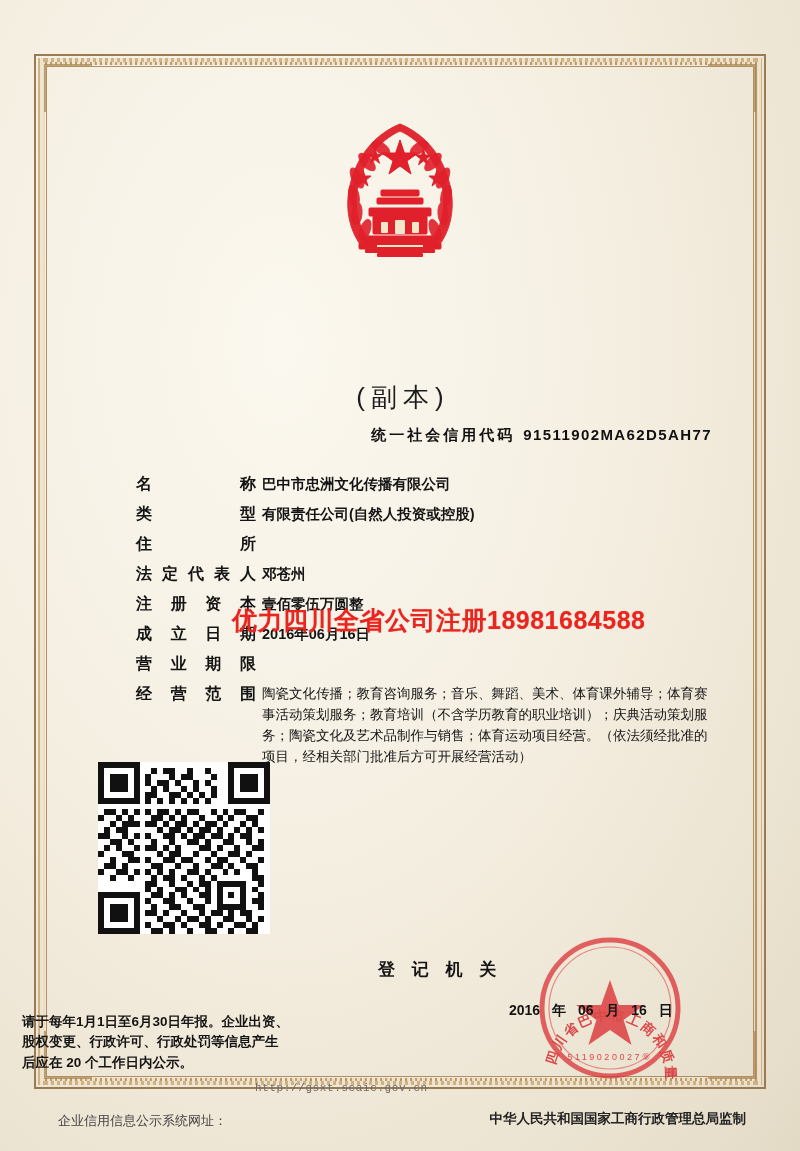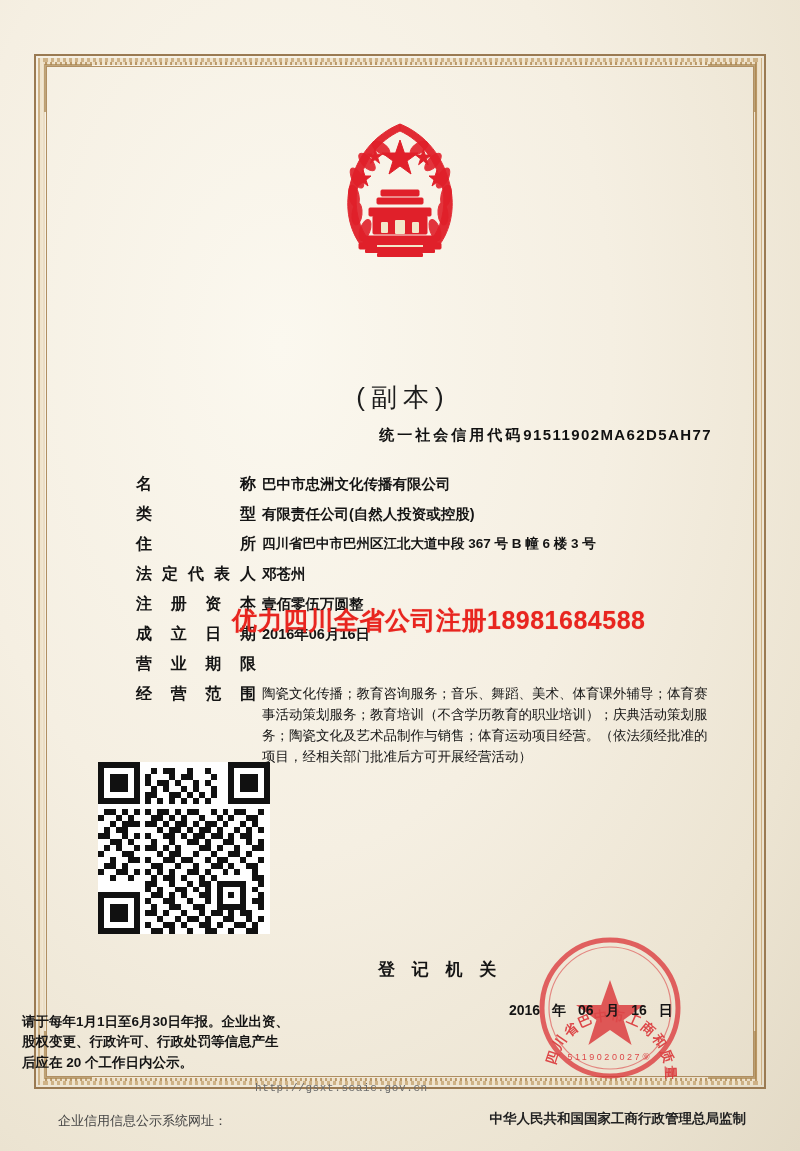--- a/index.html
+++ b/index.html
@@ -79,21 +79,21 @@
   #subtitle{
     position:absolute;left:0;right:0;top:380px;text-align:center;
     font-size:26px;letter-spacing:6px;color:#1d1d1d;
     text-indent:6px;
   }
   #credit-code{
     position:absolute;right:88px;top:426px;
     font-size:15px;font-weight:bold;letter-spacing:1.4px;color:#111;
     white-space:nowrap;
   }
-  #credit-code .lab{letter-spacing:3px;margin-right:0;}
+  #credit-code .lab{letter-spacing:3px;margin-right:8px;}
 
   
   #fields{
     position:absolute;left:136px;top:474px;width:584px;
   }
   .row{display:flex;align-items:flex-start;margin-bottom:9px;}
   .label{
     width:120px;flex:0 0 120px;
     font-size:16px;font-weight:bold;color:#141414;
     display:flex;justify-content:space-between;
@@ -244,21 +244,20 @@
         <span>型</span>
       </div>
       <div class="value">有限责任公司(自然人投资或控股)</div>
     </div>
 
     <div class="row">
       <div class="label">
         <span>住</span>
         <span>所</span>
       </div>
-      <div class="value sm">四川省巴中市巴州区江北大道中段 367 号 B 幢 6 楼 3 号</div>
     </div>
 
     <div class="row">
       <div class="label">
         <span>法</span>
         <span>定</span>
         <span>代</span>
         <span>表</span>
         <span>人</span>
       </div>

